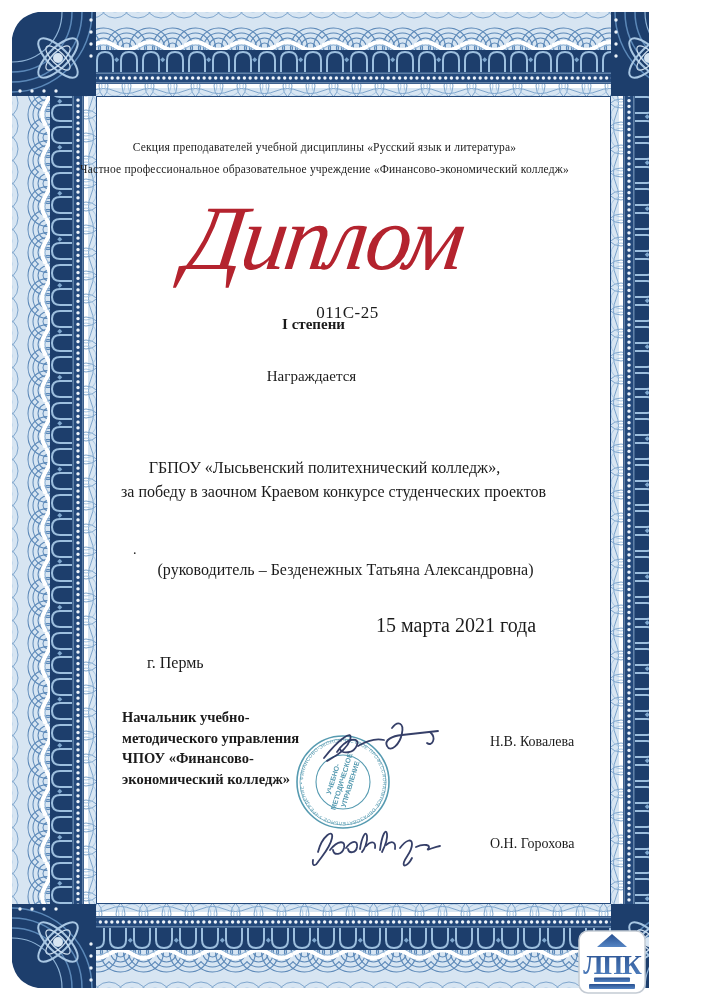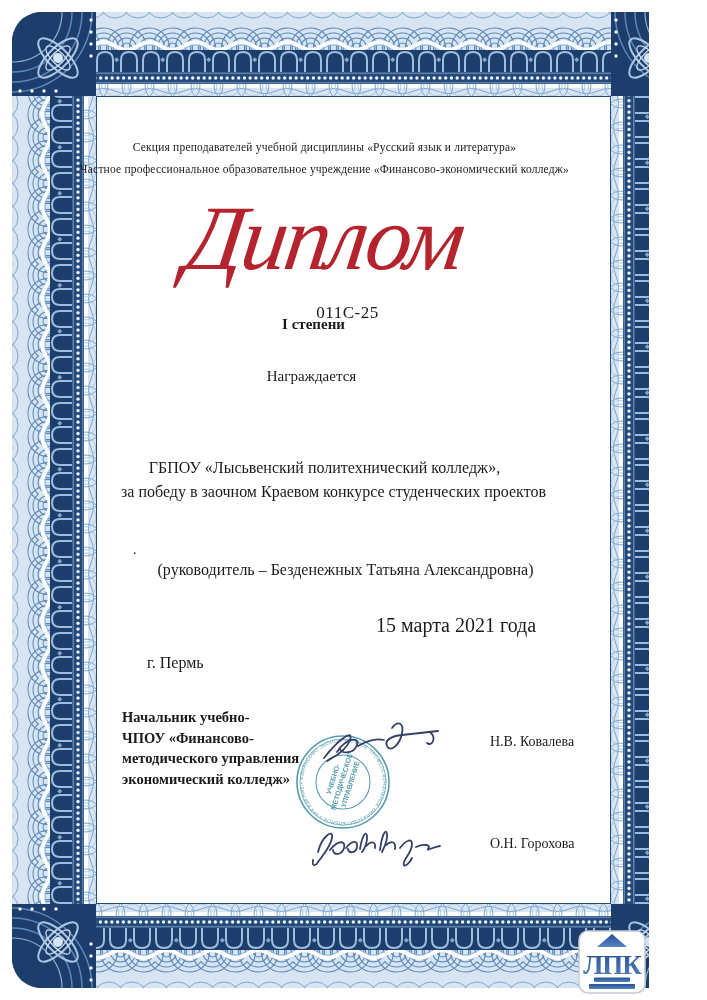--- a/index.html
+++ b/index.html
@@ -134,22 +134,22 @@
   <div class="line awarded">Награждается</div>
   <div class="line inst">ГБПОУ «Лысьвенский политехнический колледж»,</div>
   <div class="line reason">за победу в заочном Краевом конкурсе студенческих проектов</div>
   <div class="dot">.</div>
   <div class="line sup">(руководитель – Безденежных Татьяна Александровна)</div>
   <div class="city">г. Пермь</div>
   <div class="date">15 марта 2021 года</div>
 
   <div class="sigblock sb1">
     <div>Начальник учебно-</div>
+    <div>методического управления</div>
     <div>ЧПОУ «Финансово-</div>
-    <div>методического управления</div>
     <div>экономический колледж»</div>
   </div>
   <div class="signame sn1">Н.В. Ковалева</div>
 
   <div class="signame sn2">О.Н. Горохова</div>
 
   <svg class="stamp" width="118" height="118" viewBox="0 0 118 118">
     <defs>
       <path id="ringPath" d="M59,19 a40,40 0 1 1 -0.01,0"></path>
     </defs>

